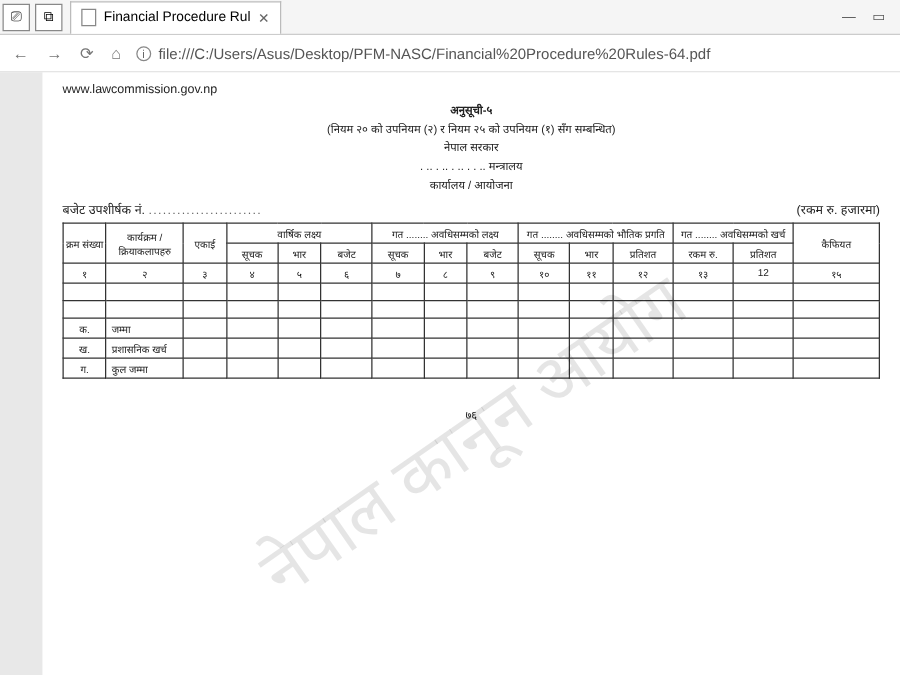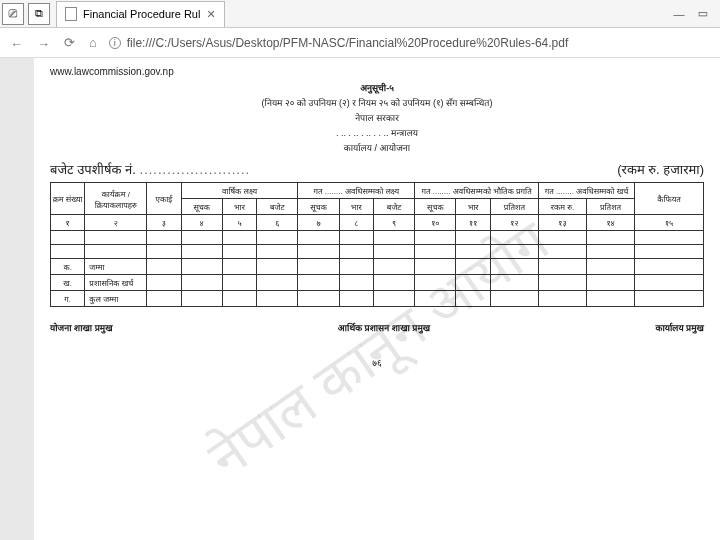--- a/index.html
+++ b/index.html
@@ -19,21 +19,21 @@
   .addrbar .url { display:flex; align-items:center; gap:6px; flex:1; }
   .addrbar .url .i { width:12px; height:12px; border:1px solid #888; border-radius:50%; display:flex; align-items:center; justify-content:center; font-size:9px; color:#666; }
   .viewport { position: relative; width: 100%; height: calc(540px - 58px); background: #eee; }
   .sidepad { position:absolute; left:0; top:0; width:34px; height:100%; background:#e8e8e8; }
   .page { position:absolute; left:34px; right:0; top:0; bottom:0; background:#fff; padding: 8px 16px 8px 16px; font-size: 9px; color:#222; }
   .siteurl { font-size: 10px; font-weight: normal; }
   .center { text-align:center; }
   .hdr { margin-top: 4px; }
   .hdr div { margin: 2px 0; }
   .dots { color:#666; letter-spacing:1px; }
-  .bujet-row { display:flex; justify-content:space-between; margin-top:6px; font-size:13px;gap:44px; }
+  .bujet-row { display:flex; justify-content:space-between; margin-top:6px; font-size:10px;gap:44px; }
   .watermark { position:absolute; left:50%; top:60%; transform: translate(-50%,-50%) rotate(-35deg); font-size: 56px; color: rgba(0,0,0,0.10); white-space: nowrap; pointer-events:none; font-family: serif; }
   table.grid { border-collapse: collapse; width:100%; margin-top:4px; table-layout: fixed; }
   table.grid th, table.grid td { border: 1px solid #333; font-size: 8px; padding: 2px 1px; text-align:center; vertical-align: middle; overflow:hidden; }
   table.grid th { font-weight: normal; }
   .sig-row { display:flex; justify-content:space-between; margin-top: 14px; font-size: 9px; font-weight: bold; }
   .pageno { text-align:center; margin-top: 22px; font-size: 9px; }
   .blankrow td { height: 14px; }
 </style>
 </head>
 <body>
@@ -146,21 +146,21 @@
         <td>४</td>
         <td>५</td>
         <td>६</td>
         <td>७</td>
         <td>८</td>
         <td>९</td>
         <td>१०</td>
         <td>११</td>
         <td>१२</td>
         <td>१३</td>
-        <td>१४</td>
+        <td>12</td>
         <td>१५</td>
       </tr>
       <tr class="blankrow">
             <td></td>
             <td></td>
             <td></td>
             <td></td>
             <td></td>
             <td></td>
             <td></td>
@@ -237,21 +237,16 @@
             <td></td>
             <td></td>
             <td></td>
             <td></td>
             <td></td>
             <td></td>
       </tr>
     </tbody>
       </table>
 
-    <div class="sig-row">
-      <div>योजना शाखा प्रमुख</div>
-      <div>आर्थिक प्रशासन शाखा प्रमुख</div>
-      <div>कार्यालय प्रमुख</div>
-    </div>
 
     <div class="pageno">७६</div>
   </div>
 </div>
 
 </body></html>

